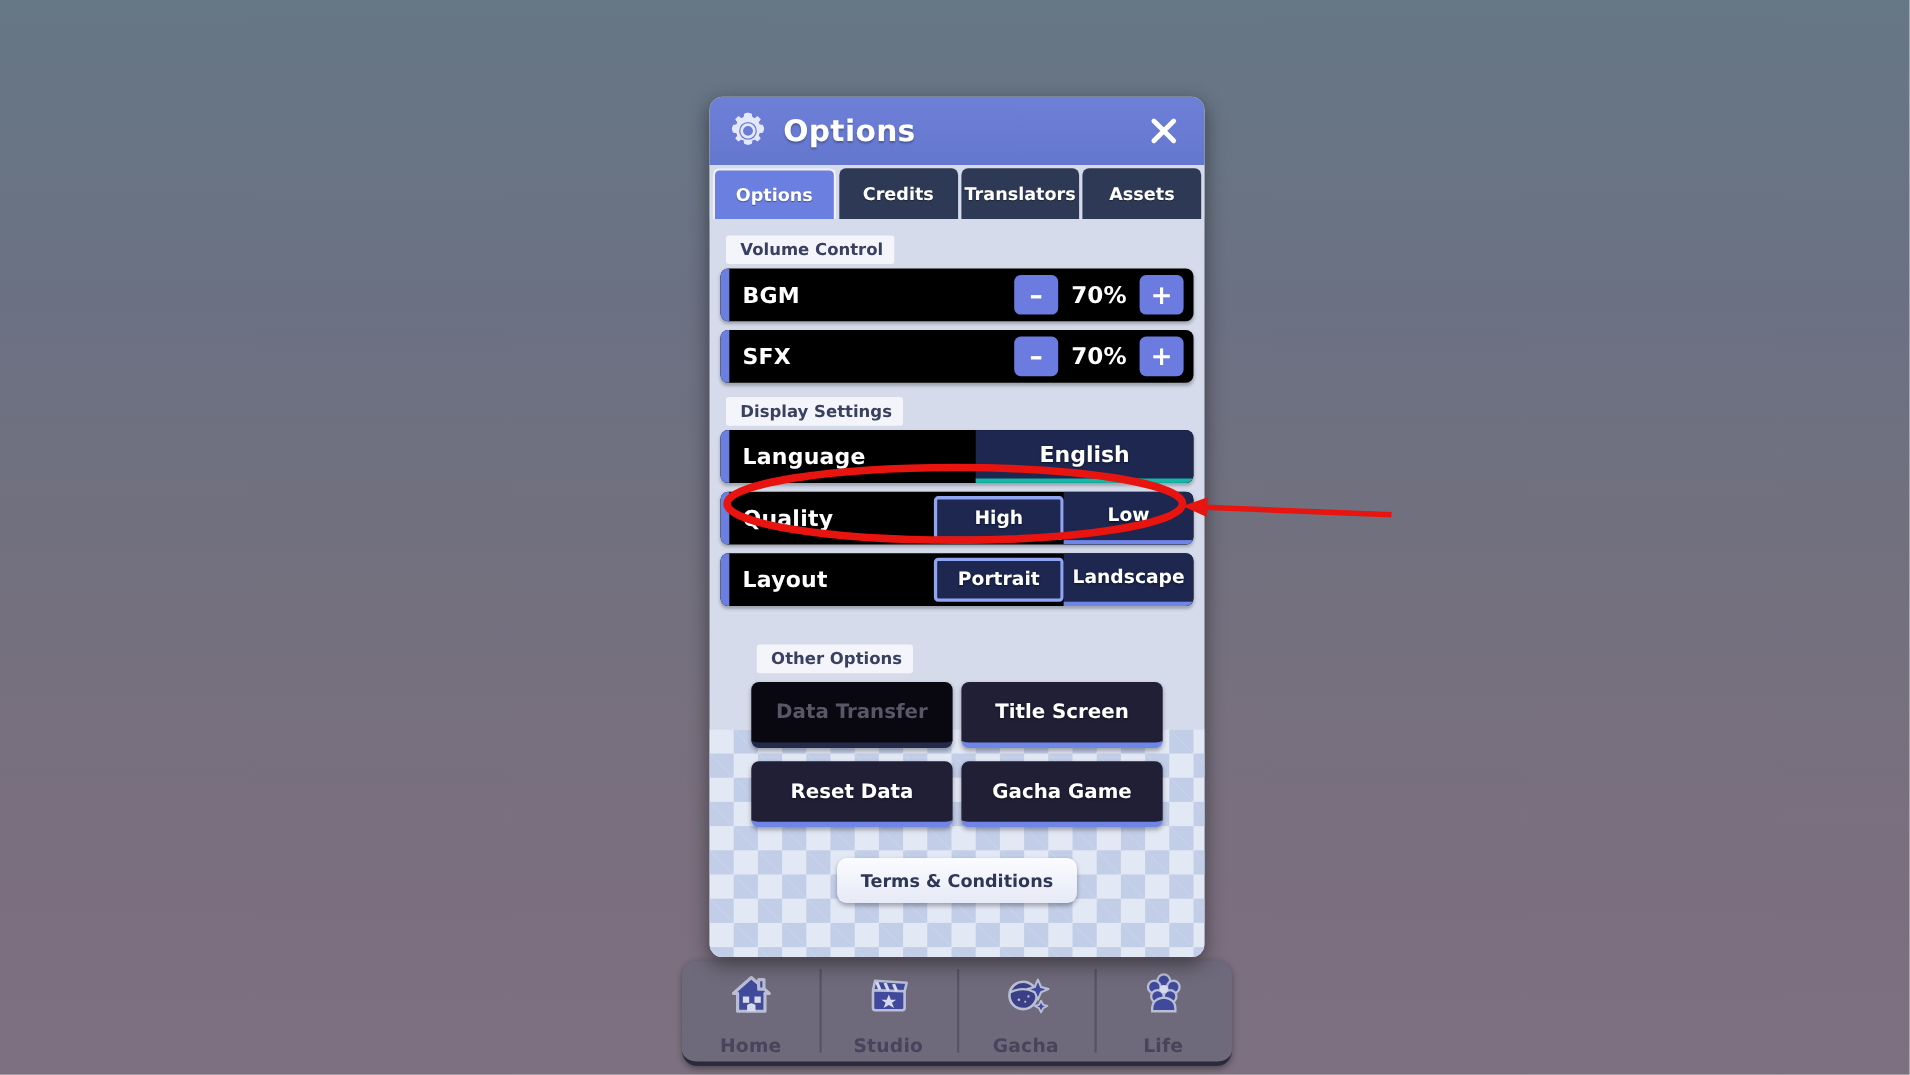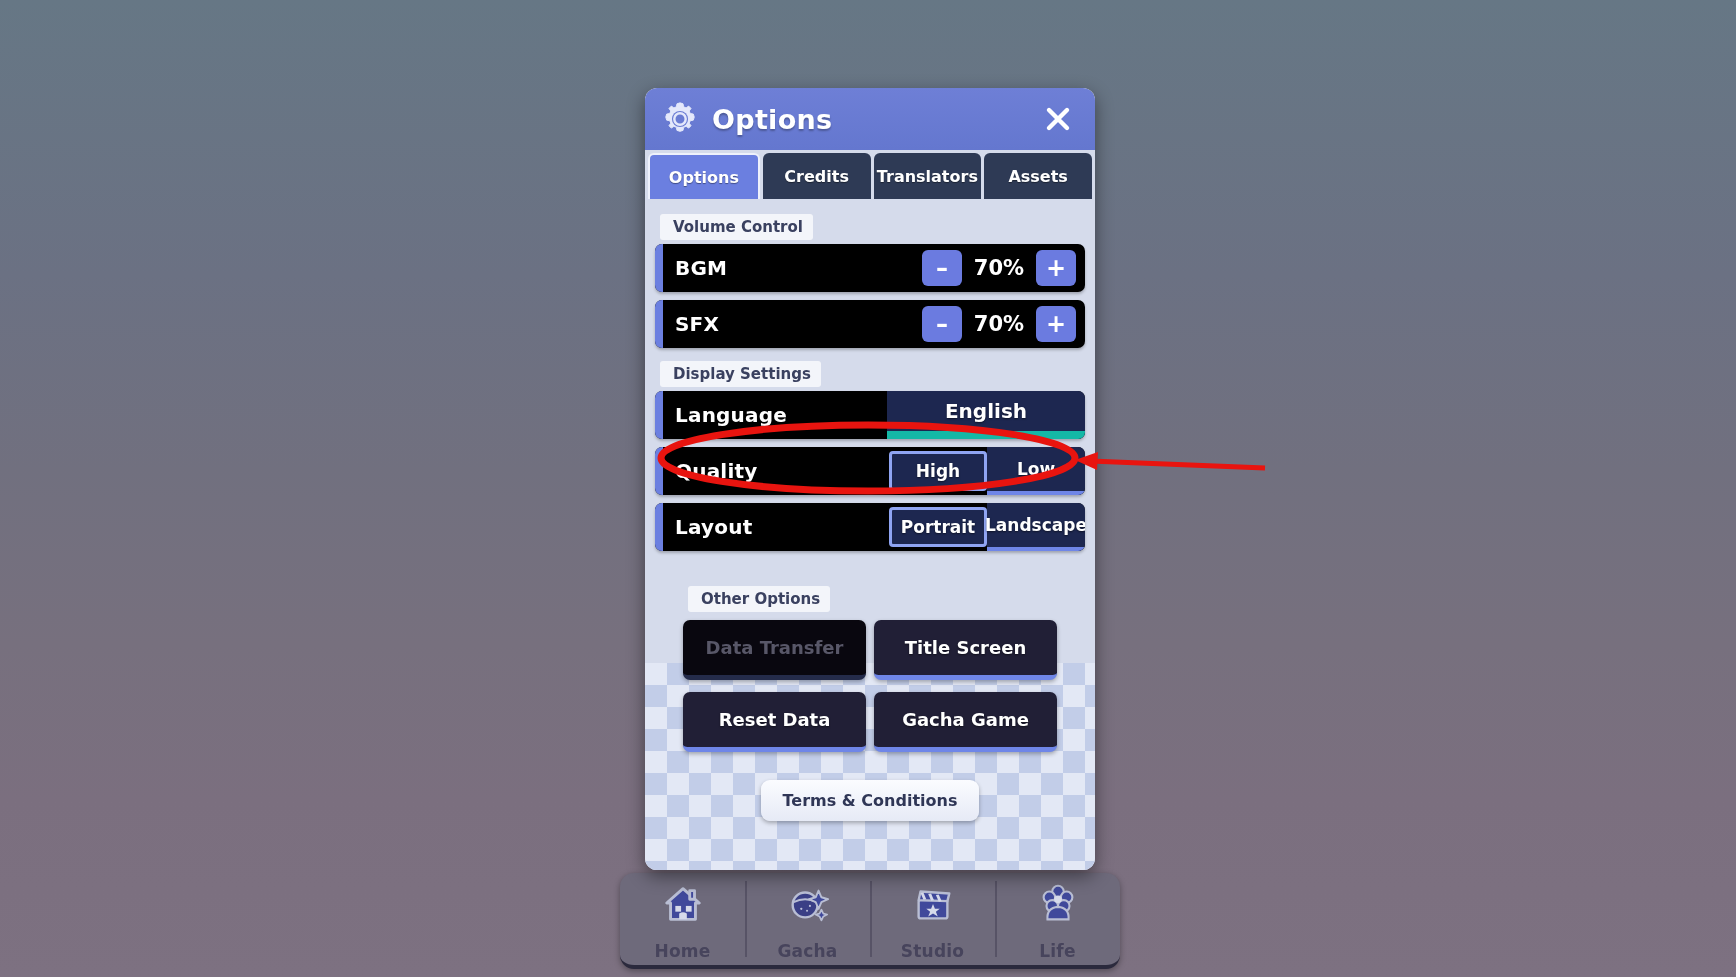--- a/index.html
+++ b/index.html
@@ -190,29 +190,29 @@
   }
   .vol-pad { padding-right: 9px; }
 
   
   .value-field {
     width: 198px; height: 100%;
     background: #1d2750;
     color: #fff;
     font-size: 20px; font-weight: 700;
     display: flex; align-items: center; justify-content: center;
-    border-bottom: 8px solid #14b8a6;
+    border-bottom: 4px solid #14b8a6;
     cursor: pointer;
     text-shadow: 0 1px 2px rgba(0,0,0,.5);
   }
 
   
   .opt-group { display: flex; height: 100%; }
   .opt-btn {
-    width: 98px; height: 100%;
+    width: 118px; height: 100%;
     background: #1d2750;
     color: #fff;
     font-size: 17px; font-weight: 700;
     display: flex; align-items: center; justify-content: center;
     cursor: pointer;
     border-bottom: 4px solid #6f86e8;
     text-shadow: 0 1px 2px rgba(0,0,0,.5);
   }
   .opt-btn.selected {
     border: 3px solid #8fa4f2;
@@ -280,53 +280,53 @@
         <g stroke="#b9bed4" stroke-width="3" stroke-linejoin="round">
           <path d="M24 8 L41 23 L37 23 L37 40 L11 40 L11 23 L7 23 Z" fill="#40499b"></path>
           <rect x="31" y="10" width="5" height="9" fill="#40499b"></rect>
         </g>
         <rect x="16" y="26" width="6" height="6" fill="#d6daea"></rect>
         <rect x="27" y="26" width="6" height="6" fill="#d6daea"></rect>
         <path d="M20 40 L20 34 Q24 31 28 34 L28 40 Z" fill="#d6daea"></path>
       </svg>
     </span>
     <span class="nav-label">Home</span>
+  </div>
+  <div class="nav-item">
+    <span class="nav-icon">
+      <svg viewBox="0 0 48 48" width="46" height="46">
+        <g stroke="#b9bed4" stroke-width="2.5" stroke-linejoin="round">
+          <rect x="9" y="20" width="30" height="19" rx="2" fill="#40499b"></rect>
+          <path d="M9 20 L11 11 L41 13 L39 21 Z" fill="#40499b"></path>
+        </g>
+        <g fill="#d6daea">
+          <path d="M14 12 l3 7 l-3 0.5 l-3 -7 Z"></path>
+          <path d="M22 13 l3 7 l-3 0.5 l-3 -7 Z"></path>
+          <path d="M30 14 l3 7 l-3 0.5 l-3 -7 Z"></path>
+          <polygon points="24,24 26,29 31,29 27,32 29,37 24,34 19,37 21,32 17,29 22,29"></polygon>
+        </g>
+      </svg>
+    </span>
+    <span class="nav-label">Studio</span>
   </div>
   <div class="nav-item">
     <span class="nav-icon">
       <svg viewBox="0 0 48 48" width="46" height="46">
         <circle cx="21" cy="25" r="13" fill="#3a3f86" stroke="#b9bed4" stroke-width="2.5"></circle>
         <path d="M9 22 Q21 16 33 22" stroke="#b9bed4" stroke-width="2" fill="none"></path>
         <g fill="#d6daea" opacity=".85">
           <circle cx="17" cy="29" r="1.2"></circle>
             <circle cx="23" cy="31" r="1"></circle>
             <circle cx="26" cy="26" r="1.1"></circle>
         </g>
         <polygon points="35,10 38,17 45,19 38,22 35,29 32,22 25,19 32,17" fill="#40499b" stroke="#b9bed4" stroke-width="2" stroke-linejoin="round"></polygon>
         <polygon points="38,30 40,34 44,35 40,37 38,41 36,37 32,35 36,34" fill="#40499b" stroke="#b9bed4" stroke-width="1.8" stroke-linejoin="round"></polygon>
       </svg>
     </span>
     <span class="nav-label">Gacha</span>
-  </div>
-  <div class="nav-item">
-    <span class="nav-icon">
-      <svg viewBox="0 0 48 48" width="46" height="46">
-        <g stroke="#b9bed4" stroke-width="2.5" stroke-linejoin="round">
-          <rect x="9" y="20" width="30" height="19" rx="2" fill="#40499b"></rect>
-          <path d="M9 20 L11 11 L41 13 L39 21 Z" fill="#40499b"></path>
-        </g>
-        <g fill="#d6daea">
-          <path d="M14 12 l3 7 l-3 0.5 l-3 -7 Z"></path>
-          <path d="M22 13 l3 7 l-3 0.5 l-3 -7 Z"></path>
-          <path d="M30 14 l3 7 l-3 0.5 l-3 -7 Z"></path>
-          <polygon points="24,24 26,29 31,29 27,32 29,37 24,34 19,37 21,32 17,29 22,29"></polygon>
-        </g>
-      </svg>
-    </span>
-    <span class="nav-label">Studio</span>
   </div>
   <div class="nav-item">
     <span class="nav-icon">
       <svg viewBox="0 0 48 48" width="46" height="46">
         <g stroke="#b9bed4" stroke-width="2.2" fill="#40499b">
           <circle cx="24" cy="11" r="6"></circle>
           <circle cx="15" cy="17" r="6"></circle>
           <circle cx="33" cy="17" r="6"></circle>
           <circle cx="18" cy="26" r="6"></circle>
           <circle cx="30" cy="26" r="6"></circle>

